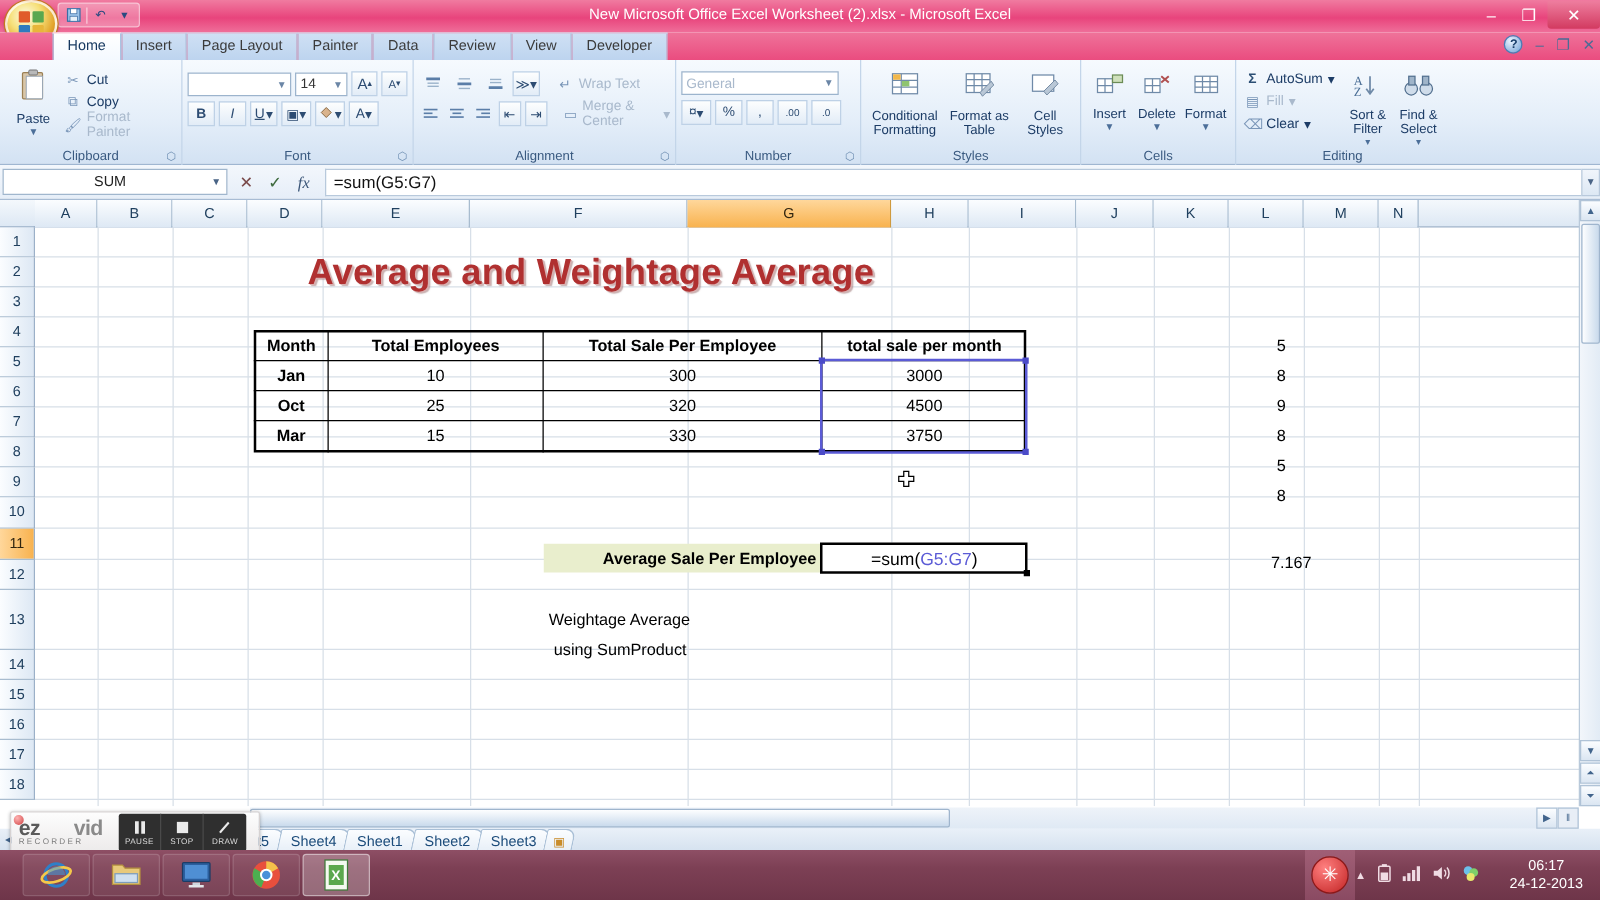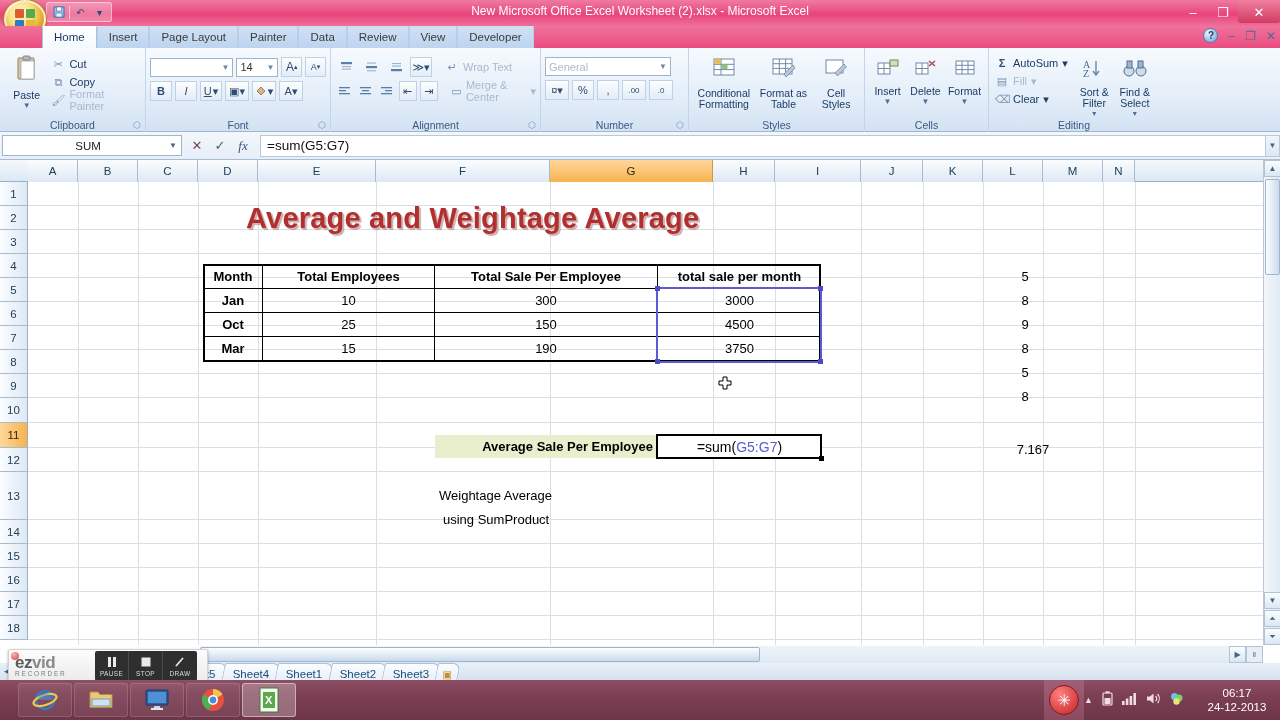--- a/index.html
+++ b/index.html
@@ -251,21 +251,21 @@
   .zs-thumb { position: absolute; left: 58px; width: 6px; height: 12px; background: linear-gradient(180deg,#fdfeff,#b9cde0);
     border: 1px solid #7f99b4; border-radius: 1px; }
   .zs-tick { position: absolute; width: 1px; height: 6px; background: #9fb4c9; }
 
   
   .ezvid { position: absolute; left: 8px; bottom: 37px; width: 200px; height: 34px;
     background: linear-gradient(180deg,#fdfdfd,#eceaea); border: 1px solid #d6d2d2;
     border-radius: 2px; display: flex; align-items: center; box-shadow: 0 1px 3px rgba(0,0,0,.3); }
   .ez-logo { width: 86px; padding-left: 6px; }
   .ez-word { font-size: 17px; font-weight: bold; letter-spacing: -.5px; line-height: 16px; color: #5a5a5a; }
-  .ez-word .vid { color: #8a8a8a; }
+  .ez-word .vid { color: #8a8a8a; margin-left: 27px; }
   .ez-sub { font-size: 6.5px; letter-spacing: 1.8px; color: #7d7d7d; margin-top: -1px; }
   .ez-ctrls { display: flex; height: 30px; background: #2f2f2f; border-radius: 2px; }
   .ez-btn { width: 34px; display: flex; flex-direction: column; align-items: center; justify-content: center;
     border-right: 1px solid #4a4a4a; color: #e8e8e8; }
   .ez-btn:last-child { border-right: none; }
   .ez-gl { height: 13px; display: flex; align-items: center; justify-content: center; }
   .ez-lbl { font-size: 6.5px; letter-spacing: .3px; margin-top: 1px; color: #dcdcdc; }
   .ez-dot { position: absolute; left: 2px; top: 2px; width: 8px; height: 8px; border-radius: 50%;
     background: radial-gradient(circle at 35% 30%, #ffb4b4, #cf4040); }
 
@@ -747,26 +747,26 @@
       <div class="cell c bold" style="left:407px; top:83px; width:222px; height:23px;">Total Sale Per Employee</div>
       <div class="cell c bold" style="left:630px; top:83px; width:163px; height:23px;">total sale per month</div>
 
       <div class="cell c bold" style="left:176px; top:107px; width:58px; height:23px;">Jan</div>
       <div class="cell c" style="left:235px; top:107px; width:171px; height:23px;">10</div>
       <div class="cell c" style="left:407px; top:107px; width:222px; height:23px;">300</div>
       <div class="cell c" style="left:630px; top:107px; width:163px; height:23px;">3000</div>
 
       <div class="cell c bold" style="left:176px; top:131px; width:58px; height:23px;">Oct</div>
       <div class="cell c" style="left:235px; top:131px; width:171px; height:23px;">25</div>
-      <div class="cell c" style="left:407px; top:131px; width:222px; height:23px;">150</div>
+      <div class="cell c" style="left:407px; top:131px; width:222px; height:23px;">320</div>
       <div class="cell c" style="left:630px; top:131px; width:163px; height:23px;">4500</div>
 
       <div class="cell c bold" style="left:176px; top:155px; width:58px; height:23px;">Mar</div>
       <div class="cell c" style="left:235px; top:155px; width:171px; height:23px;">15</div>
-      <div class="cell c" style="left:407px; top:155px; width:222px; height:23px;">190</div>
+      <div class="cell c" style="left:407px; top:155px; width:222px; height:23px;">330</div>
       <div class="cell c" style="left:630px; top:155px; width:163px; height:23px;">3750</div>
 
       <div class="selrange" style="left:628px; top:105px; width:166px; height:76px;">
         <div class="hn" style="left:-3px;top:-3px"></div>
         <div class="hn" style="right:-3px;top:-3px"></div>
         <div class="hn" style="left:-3px;bottom:-3px"></div>
         <div class="hn" style="right:-3px;bottom:-3px"></div>
       </div>
 
       <div class="xcursor" style="left:690px; top:194px;">

